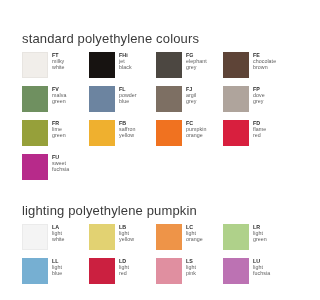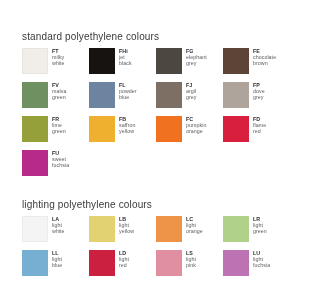--- a/index.html
+++ b/index.html
@@ -20,21 +20,21 @@
     box-sizing: border-box;
     padding: 28px 0 0 0;
   }
   .section {
     padding: 0 0 0 22px;
   }
   .section-standard { margin-top: 3px; }
   .section-lighting { margin-top: 15px; }
 
   .section-title {
-    font-size: 10px;
+    font-size: 13px;
     color: #3a3a3a;
     letter-spacing: 0.15px;
     margin: 0 0 6px 0;
     font-weight: normal;
     white-space: nowrap;
   }
 
   .grid {
     display: flex;
     flex-wrap: wrap;
@@ -191,21 +191,21 @@
           <div class="labels">
             <span class="code">FU</span>
             <span class="cname">sweet</span>
             <span class="cname">fuchsia</span>
           </div>
         </div>
       </div>
   </div>
 
   <div class="section section-lighting">
-    <div class="section-title">lighting polyethylene colours</div>
+    <div class="section-title">lighting polyethylene pumpkin</div>
     <div class="grid">
         <div class="swatch-cell">
           <div class="chip chip-pale" style="background: rgb(244, 244, 244);"></div>
           <div class="labels">
             <span class="code">LA</span>
             <span class="cname">light</span>
             <span class="cname">white</span>
           </div>
         </div>
         <div class="swatch-cell">

